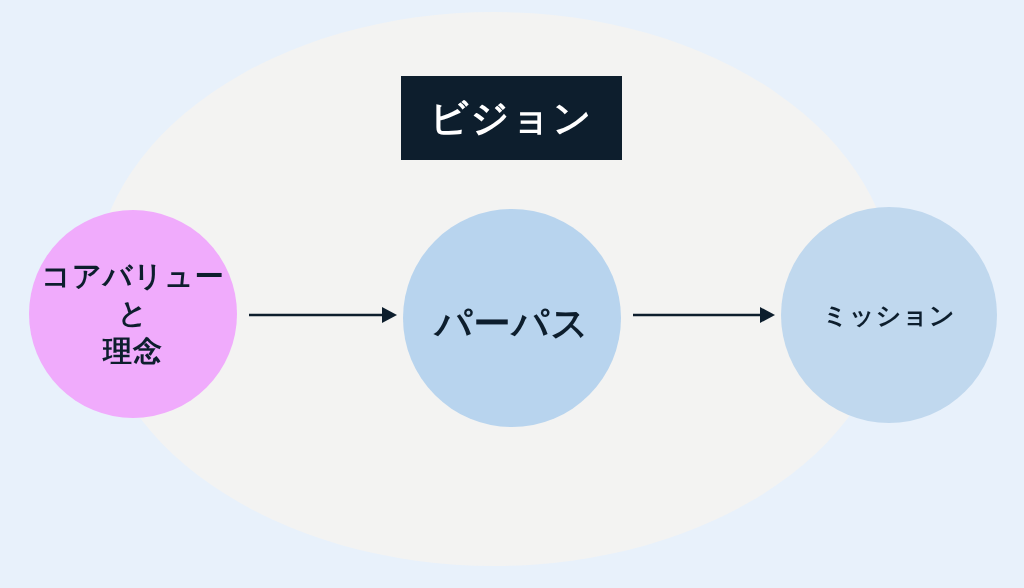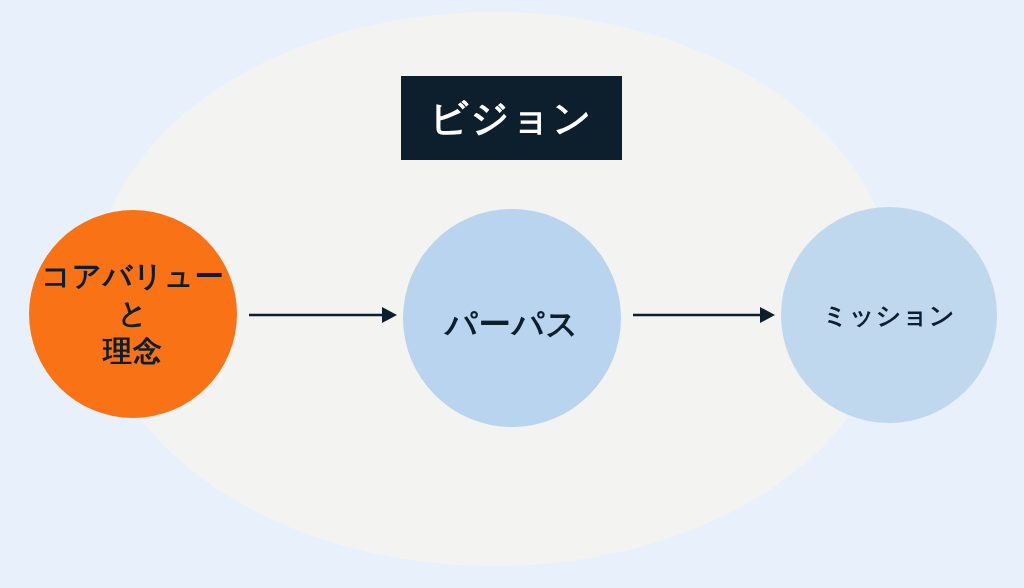--- a/index.html
+++ b/index.html
@@ -63,34 +63,34 @@
     font-weight: 700;
     line-height: 1.28;
     letter-spacing: 1px;
     white-space: pre-line;
   }
   .circle-core {
     left: 29px;
     top: 210px;
     width: 208px;
     height: 208px;
-    background: #f97316;
+    background: #f0abfc;
   }
   .circle-core .label {
     font-size: 29px;
   }
   .circle-purpose {
     left: 403px;
     top: 209px;
     width: 218px;
     height: 218px;
     background: #b8d4ee;
   }
   .circle-purpose .label {
-    font-size: 32px;
+    font-size: 37px;
     margin-top: 12px;
   }
   .circle-mission {
     left: 781px;
     top: 207px;
     width: 216px;
     height: 216px;
     background: #c0d8ee;
   }
   .circle-mission .label {

